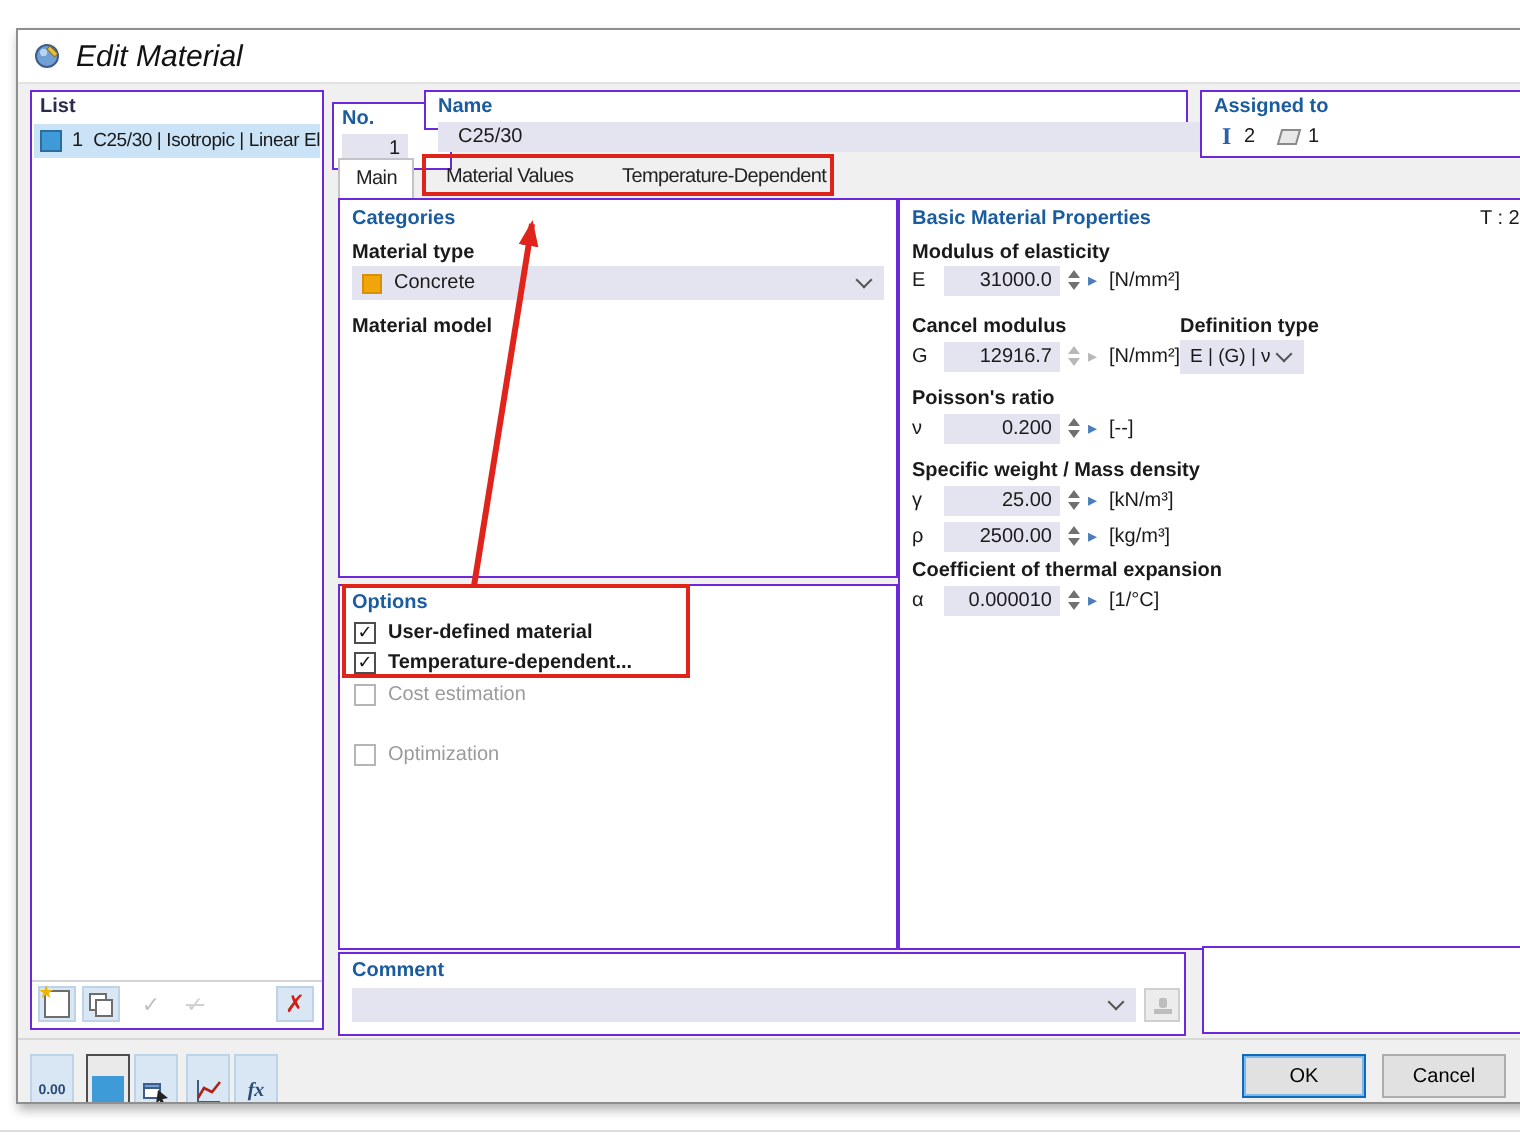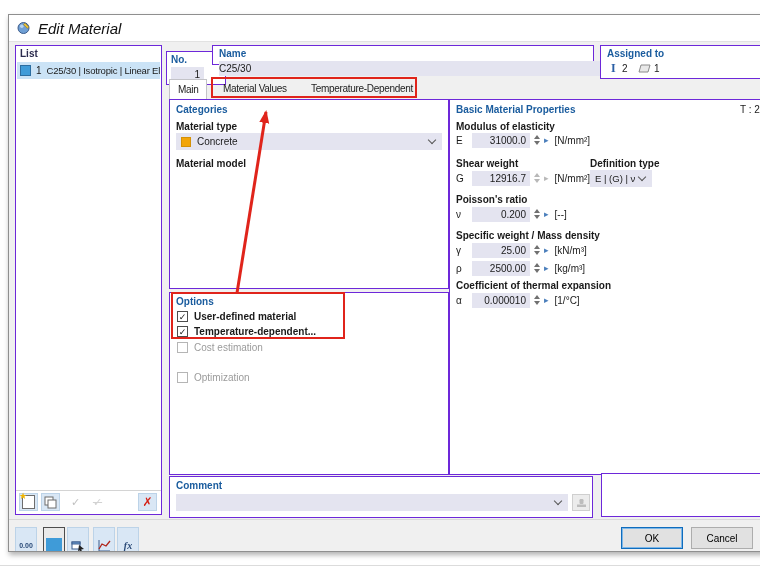--- a/index.html
+++ b/index.html
@@ -13,21 +13,21 @@
     border:1px solid #8f8f8f;box-shadow:1px 3px 5px rgba(0,0,0,.30);overflow:hidden;box-sizing:border-box;
   }
   .titlebar{position:absolute;left:0;top:0;width:100%;height:26px;background:#ffffff;border-bottom:1px solid #e2e2e2;display:flex;align-items:center;}
   .titlebar .ticon{margin-left:8px;width:14px;height:14px;}
   .titlebar .ttext{margin-left:7px;font-size:15px;color:#111;font-style:italic;}
   .panel{position:absolute;background:#ffffff;border:1px solid #6d28d9;box-sizing:border-box;}
   .grp-label{color:#1a5c9e;font-weight:bold;font-size:10px;white-space:nowrap;}
   .fld-label{color:#1a1a1a;font-weight:bold;font-size:10px;white-space:nowrap;}
   .inp{background:#e4e4f0;height:15px;line-height:15px;box-sizing:border-box;font-size:10px;}
   .num{text-align:right;padding-right:4px;}
-  .txt{text-align:left;padding-left:0;}
+  .txt{text-align:left;padding-left:10px;}
   .dropdown{position:absolute;background:#e4e4f0;height:17px;display:flex;align-items:center;box-sizing:border-box;padding:0 5px;}
   .dd-swatch{width:10px;height:10px;margin-right:6px;flex:0 0 auto;border:1px solid rgba(0,0,0,.12);box-sizing:border-box;}
   .dd-text{flex:1 1 auto;white-space:nowrap;overflow:hidden;}
   .chev{width:5px;height:5px;border-right:1.4px solid #555;border-bottom:1.4px solid #555;transform:rotate(45deg);margin:-3px 2px 0 4px;flex:0 0 auto;}
   .spin{display:inline-flex;flex-direction:column;justify-content:center;gap:2px;width:8px;vertical-align:middle;}
   .spin i{display:block;width:0;height:0;border-left:3px solid transparent;border-right:3px solid transparent;}
   .spin .up{border-bottom:4px solid #707070;}
   .spin .dn{border-top:4px solid #707070;}
   .spin.dim .up{border-bottom-color:#b8b8b8;}
   .spin.dim .dn{border-top-color:#b8b8b8;}
@@ -174,21 +174,21 @@
       <span class="sym">E</span>
       <span class="inp num">31000.0</span>
       <span class="spin">
           <i class="up"></i>
           <i class="dn"></i>
         </span>
       <span class="detail">▸</span>
       <span class="unit">[N/mm²]</span>
     </div>
 
-    <div class="fld-label" style="position:absolute;left:6px;top:58px;">Shear weight</div>
+    <div class="fld-label" style="position:absolute;left:6px;top:58px;">Cancel modulus</div>
     <div class="fld-label" style="position:absolute;left:140px;top:58px;">Definition type</div>
     <div class="prow" style="left:6px;top:70px;">
       <span class="sym">G</span>
       <span class="inp num">12916.7</span>
       <span class="spin dim">
           <i class="up"></i>
           <i class="dn"></i>
         </span>
       <span class="detail dim">▸</span>
       <span class="unit">[N/mm²]</span>

